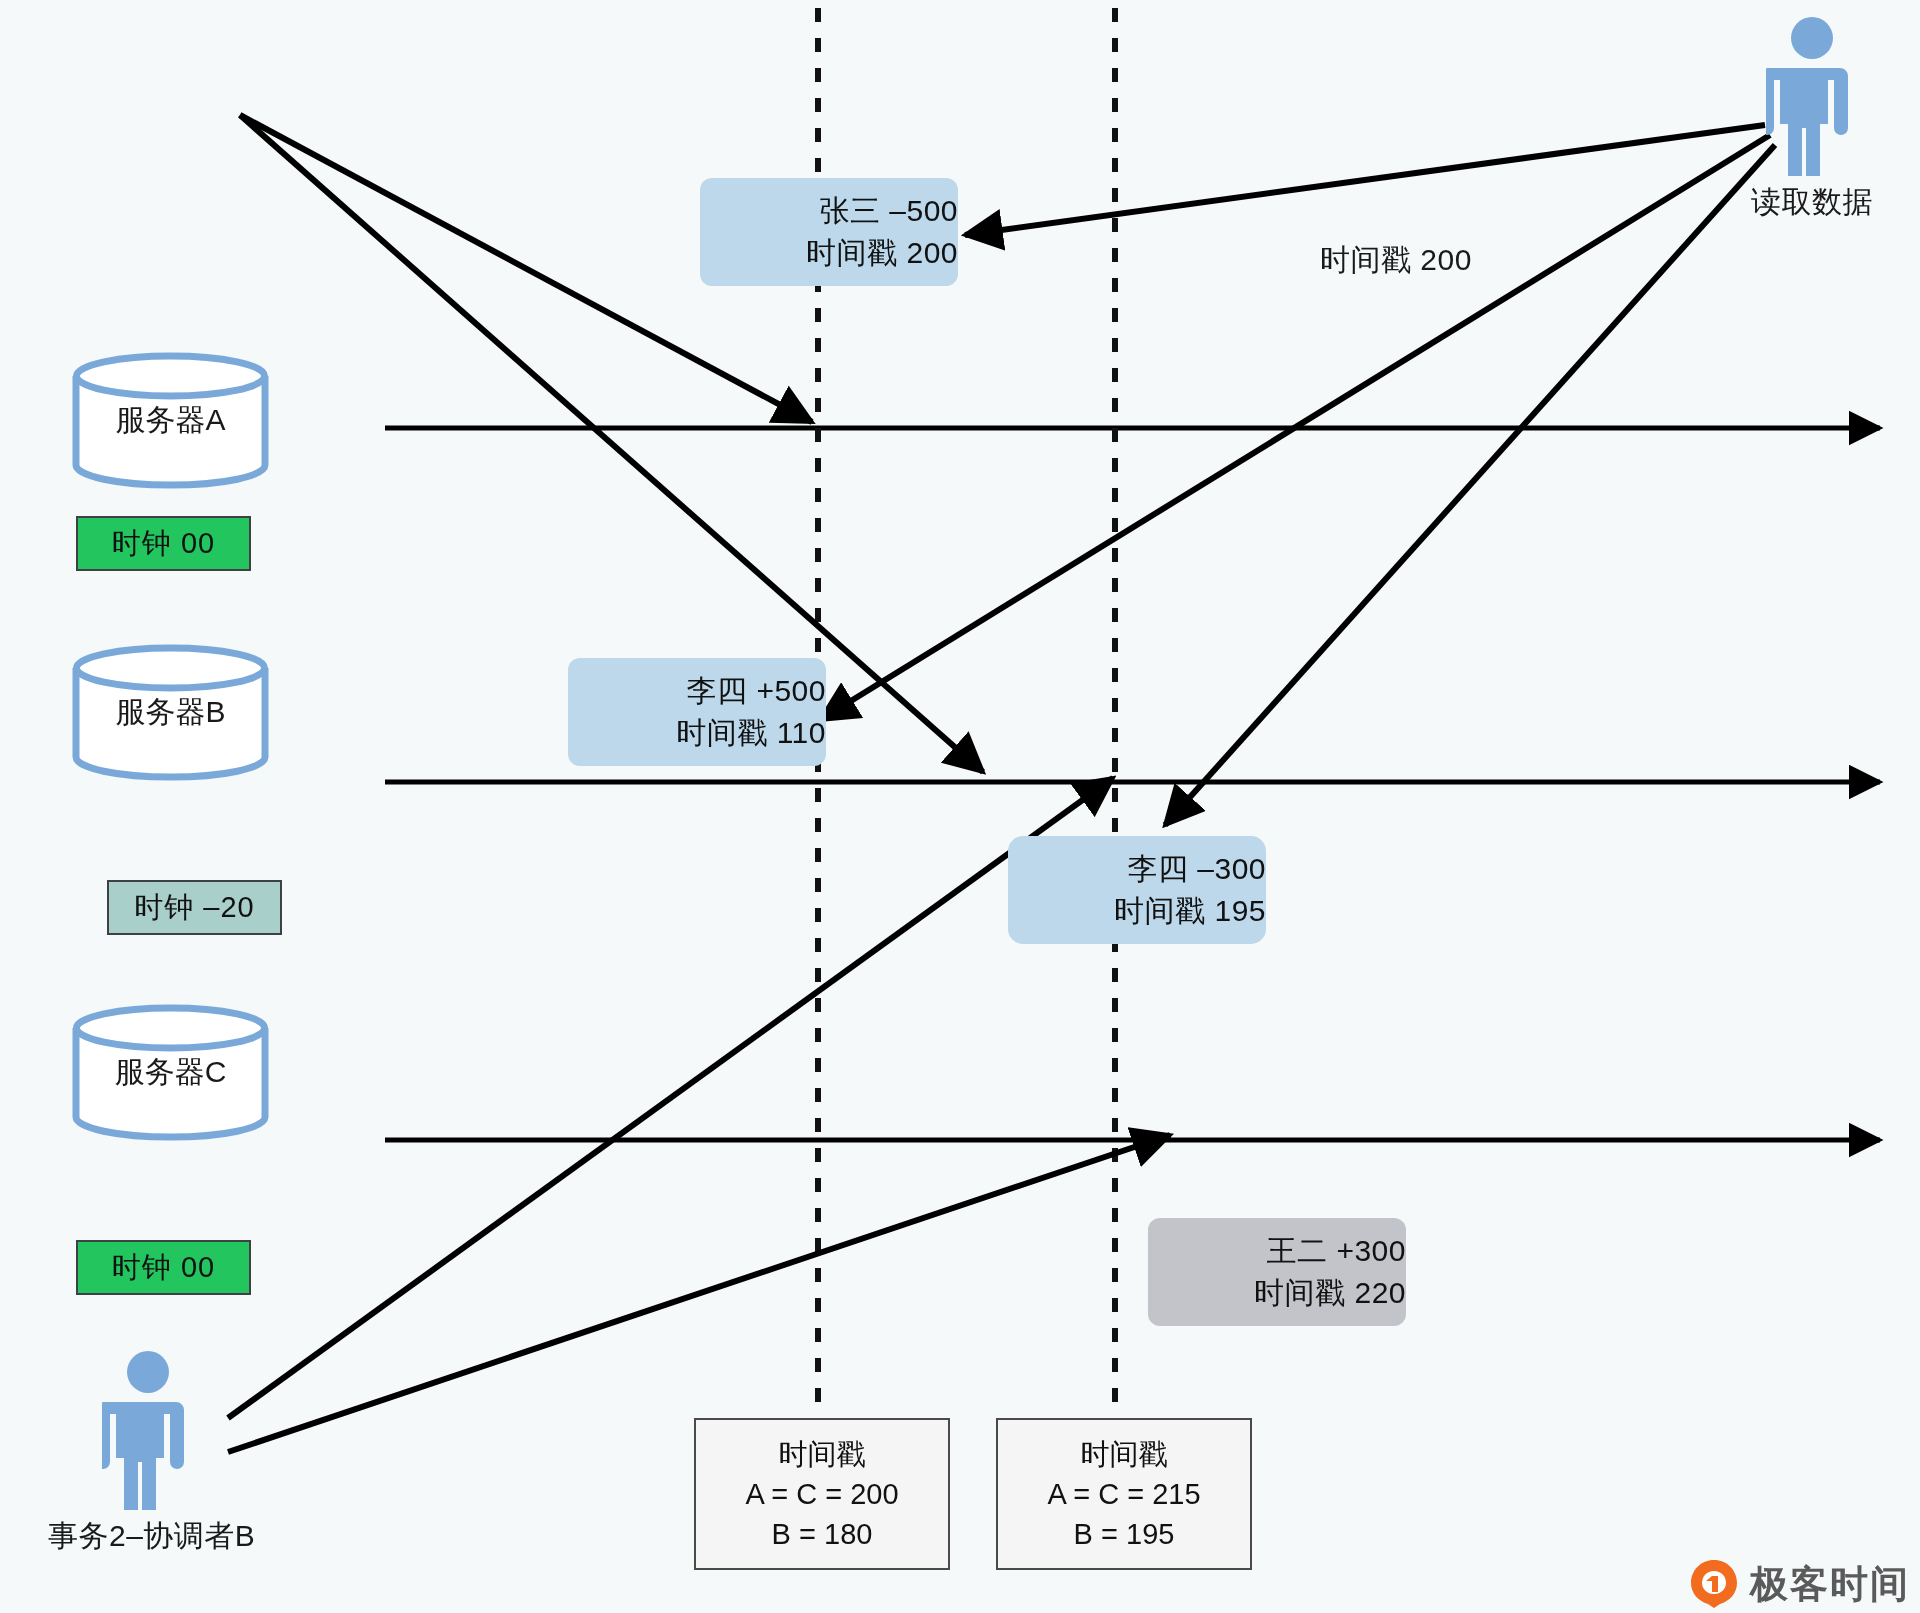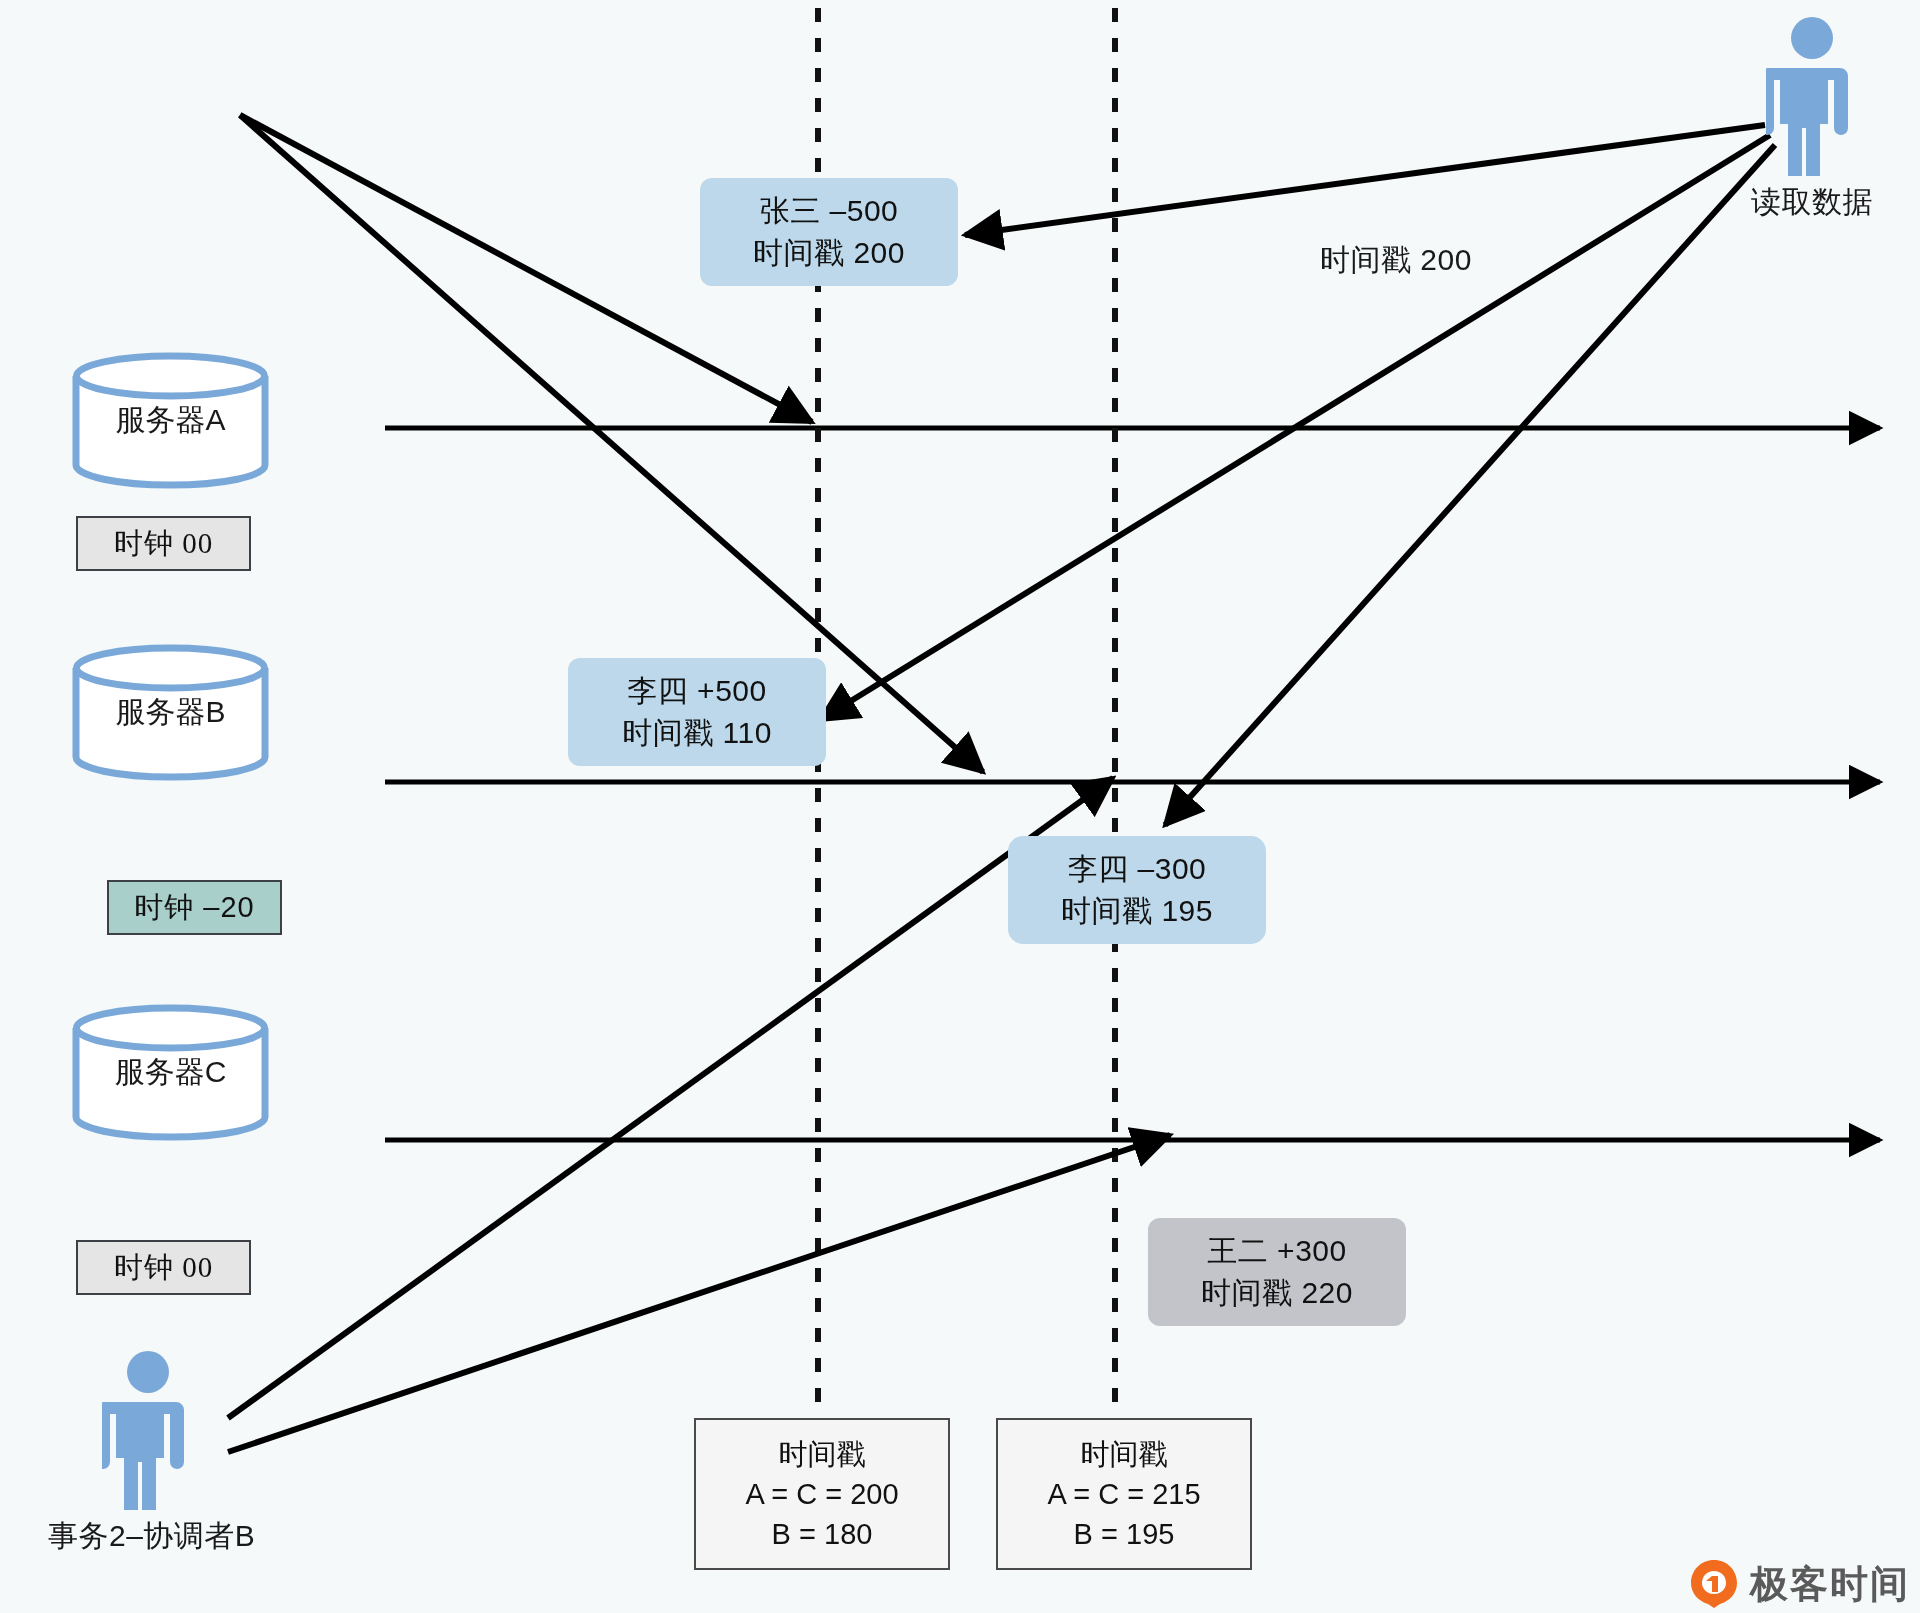--- a/index.html
+++ b/index.html
@@ -66,31 +66,31 @@
     height: 55px;
     border: 2px solid #3d4044;
     box-sizing: border-box;
     display: flex;
     align-items: center;
     justify-content: center;
     font-size: 29px;
     color: #111;
     letter-spacing: 1px;
   }
-  .clock.blue  { background: #e5e5e5; font-family: Liberation Serif, serif; }
+  .clock.blue  { background: #22c55e; }
   .clock.green { background: #a9cfcb; margin-left: 31px; }
 
   
   .note {
     position: absolute;
     border-radius: 12px;
     box-sizing: border-box;
     display: flex;
     flex-direction: column;
-    align-items: center;
+    align-items: flex-end;
     justify-content: center;
     font-size: 30px;
     line-height: 1.32;
     color: #111;
     text-align: center;
     white-space: nowrap;
     letter-spacing: 0.5px;
   }
   .note.blue { background: #bcd8ea; }
   .note.gray { background: #c3c4c9; }

